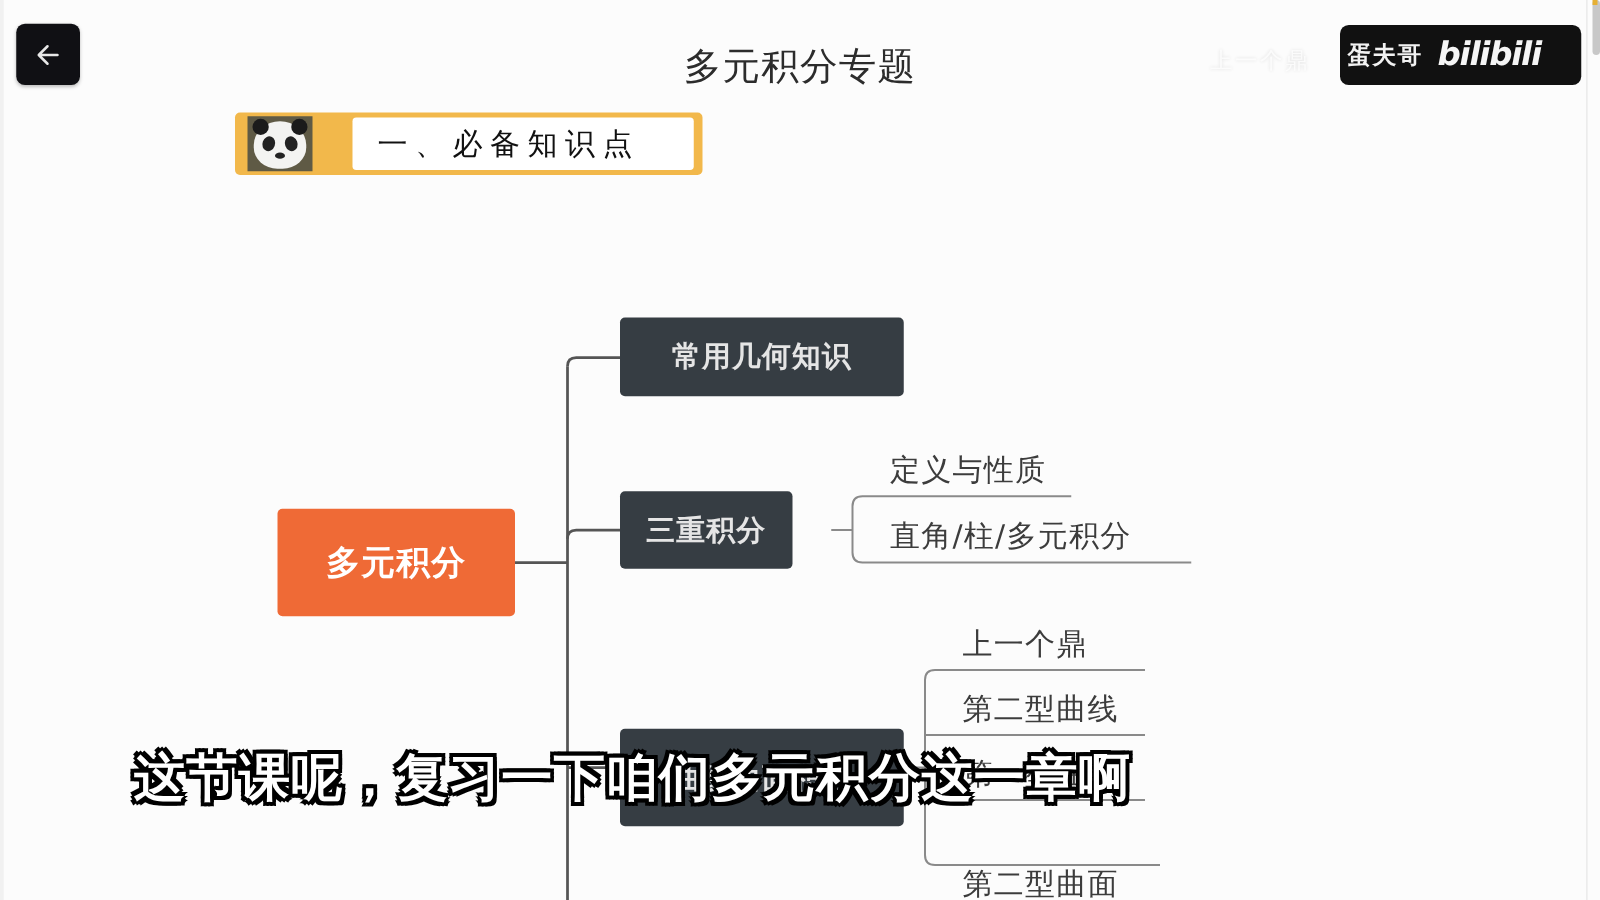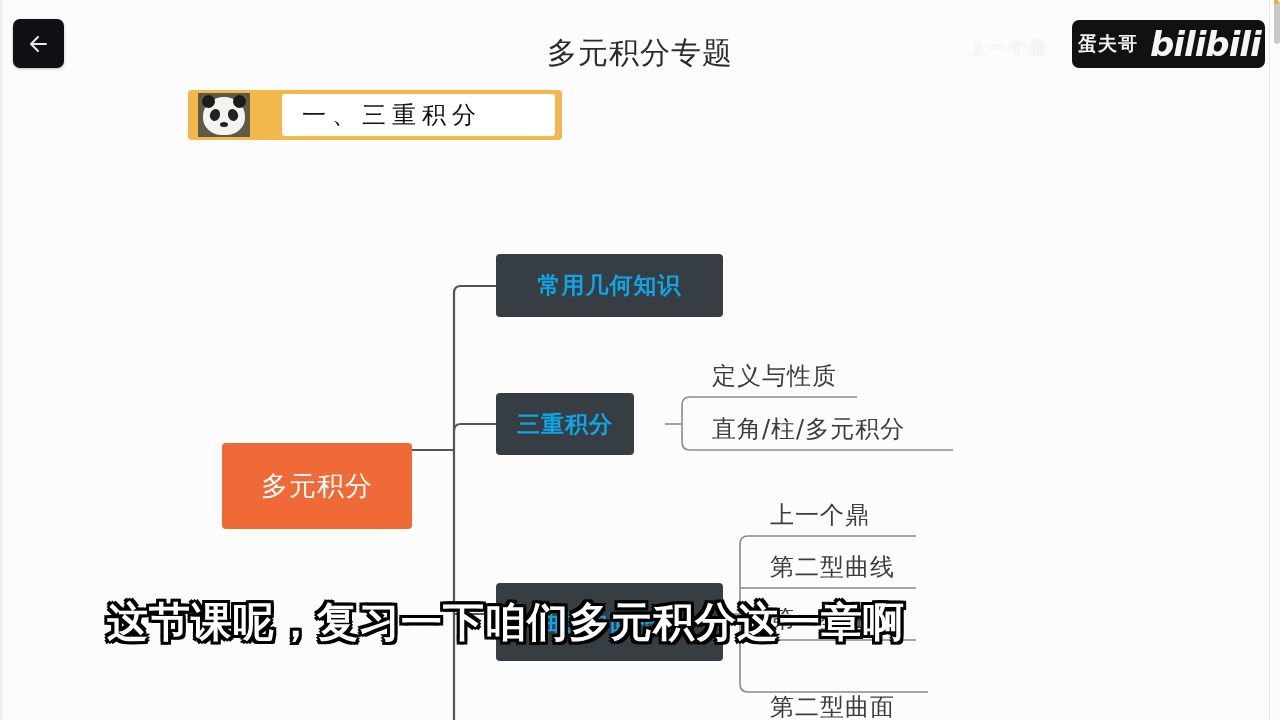--- a/index.html
+++ b/index.html
@@ -25,21 +25,21 @@
     font-size: 30px; color: #2c2c2c; letter-spacing: 1px;
   }
 
   .watermark {
     position: absolute; left: 1072px; top: 20px; width: 193px; height: 48px;
     background: #111; border-radius: 7px;
     display: flex; align-items: center; padding-left: 6px; box-sizing: border-box;
   }
   .wm-ghost { position: absolute; left: 968px; top: 36px; font-size: 18px; color: rgba(255,255,255,0.75); letter-spacing: 2px; text-shadow: 0 0 3px #ddd; }
   .wm-name { color: #f2f2f2; font-size: 19px; font-weight: bold; margin-right: 12px; letter-spacing: 1px; }
-  .wm-logo { color: #f5f5f5; font-size: 34px; font-weight: bold; font-style: italic; letter-spacing: -1px; font-family: "DejaVu Sans", sans-serif; }
+  .wm-logo { color: #f5f5f5; font-size: 26px; font-weight: bold; font-style: italic; letter-spacing: -1px; font-family: "DejaVu Sans", sans-serif; }
 
   .section-banner {
     position: absolute; left: 188px; top: 90px; width: 374px; height: 50px;
     background: #f2b84b; border-radius: 4px; box-sizing: border-box;
   }
   .panda {
     position: absolute; left: 10px; top: 3px; width: 52px; height: 44px;
     background: #5f5a45; overflow: hidden;
   }
   .panda .face { position: absolute; left: 5px; top: 4px; width: 42px; height: 38px; background: #f3f3f1; border-radius: 50% 50% 45% 45%; }
@@ -48,25 +48,25 @@
   .panda .nose { position: absolute; left: 22px; top: 29px; width: 8px; height: 5px; background: #222; border-radius: 50%; }
   .banner-label {
     position: absolute; left: 94px; top: 4px; width: 273px; height: 42px; background: #fff;
     border-radius: 3px; display: flex; align-items: center; padding-left: 20px; box-sizing: border-box;
     font-size: 24px; color: #111; letter-spacing: 6px;
   }
 
   .mindmap svg { position: absolute; left: 0; top: 0; }
   .node-root {
     position: absolute; left: 222px; top: 407px; width: 190px; height: 86px;
-    background: #ef6a36; border-radius: 4px; color: #fff; font-weight: normal;
-    font-size: 27px; display: flex; align-items: center; justify-content: center; letter-spacing: 1px; margin-top: 36px;
+    background: #ef6a36; border-radius: 4px; color: #fff; font-weight: bold;
+    font-size: 27px; display: flex; align-items: center; justify-content: center; letter-spacing: 1px;
   }
   .node-branch {
-    position: absolute; background: #363d43; border-radius: 4px; color: #0ea5e9; font-weight: bold;
+    position: absolute; background: #363d43; border-radius: 4px; color: #e5e5e5; font-weight: bold;
     font-size: 23px; display: flex; align-items: center; justify-content: center; letter-spacing: 1px;
   }
   .leaf {
     position: absolute; font-size: 24px; color: #3c3c3c; white-space: nowrap; letter-spacing: 1px;
   }
 
   .subtitle {
     position: absolute; left: 0; width: 1012px; top: 595px; text-align: center;
     font-size: 41px; font-weight: bold; color: #fff; letter-spacing: 1px;
     text-shadow:
@@ -99,21 +99,21 @@
 
 <div class="section-banner">
   <div class="panda">
     <div class="face"></div>
     <div class="ear" style="left:4px;"></div>
     <div class="ear" style="left:35px;"></div>
     <div class="eye" style="left:12px; transform:rotate(20deg);"></div>
     <div class="eye" style="left:30px; transform:rotate(-20deg);"></div>
     <div class="nose"></div>
   </div>
-  <div class="banner-label">一、三重积分</div>
+  <div class="banner-label">一、必备知识点</div>
 </div>
 
 <div class="mindmap">
   <svg width="1280" height="720">
     <g stroke="#555" stroke-width="2.2" fill="none">
 
       <path d="M412 450 H454"></path>
 
       <path d="M454 293 Q454 286 461 286 H496"></path>
       <path d="M454 293 V720"></path>

